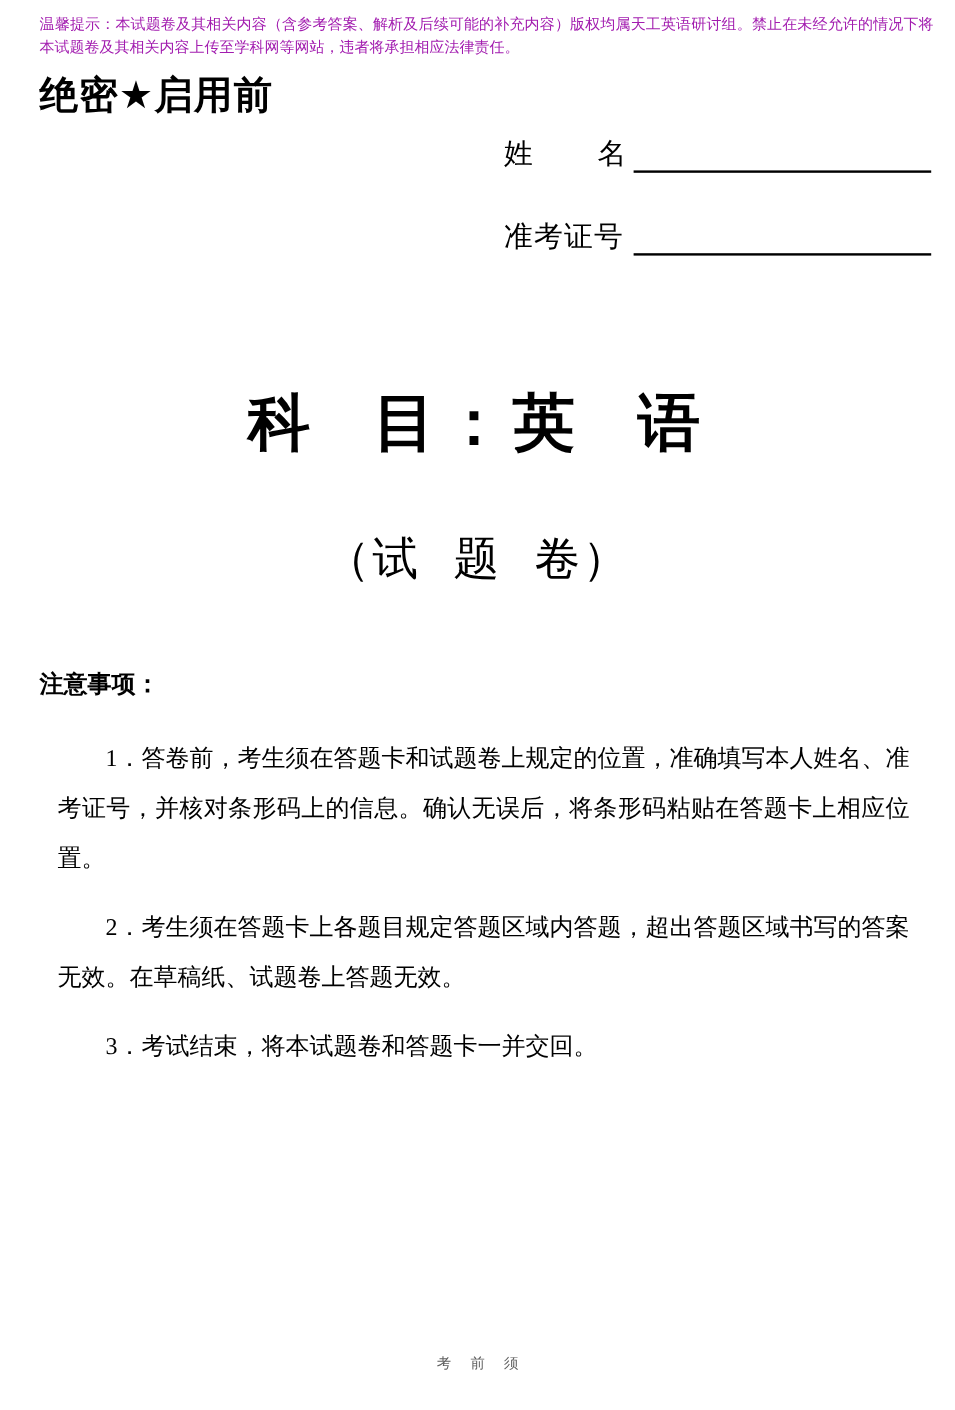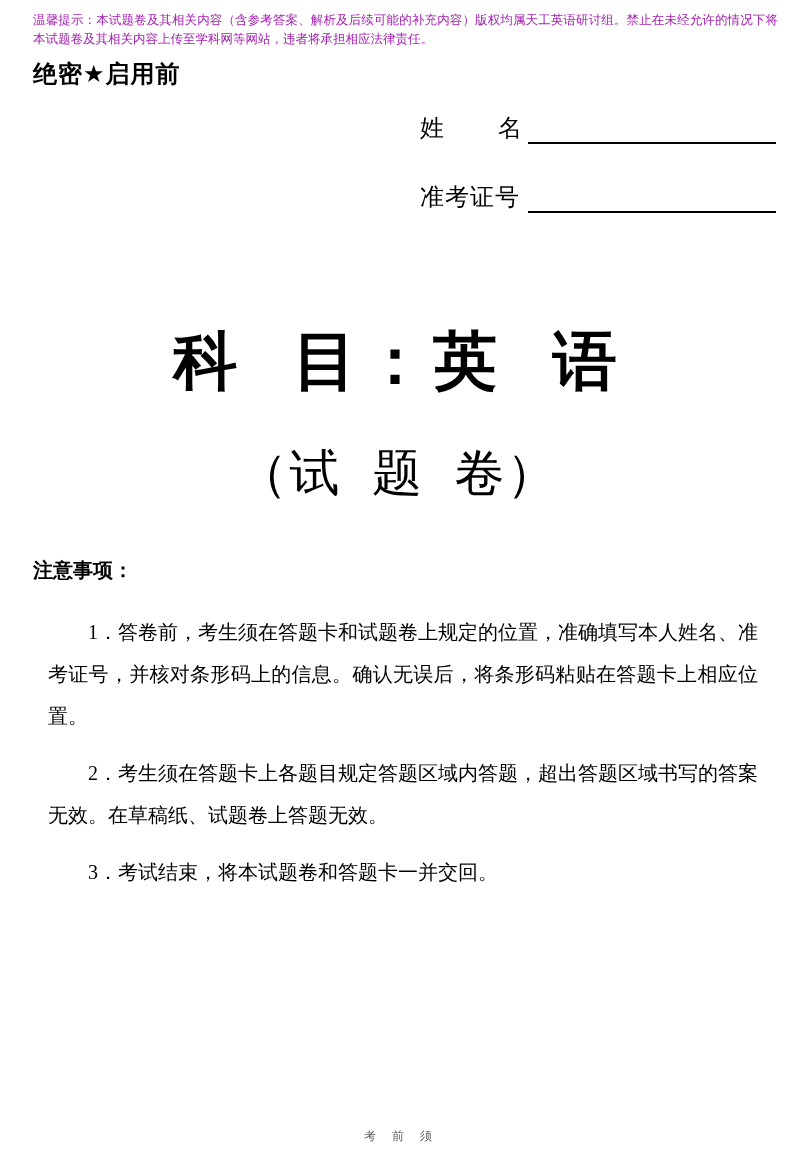--- a/index.html
+++ b/index.html
@@ -18,21 +18,21 @@
     left: 33px; top: 11px; width: 745px;
     font-size: 12.5px; line-height: 19px;
     color: #a21caf;
     text-align: justify;
     font-family: "Liberation Serif", "DejaVu Serif", serif;
   }
 
   
   .secrecy {
     left: 33px; top: 58px;
-    font-size: 24px; font-weight: bold;
+    font-size: 32px; font-weight: bold;
     font-family: "Liberation Sans", "DejaVu Sans", sans-serif;
     letter-spacing: 1px;
   }
 
   
   .field-row {
     left: 420px; width: 356px;
     display: flex; align-items: flex-end;
     font-size: 24px;
   }
@@ -47,31 +47,31 @@
     border-bottom: 2px solid #000;
     margin-left: 6px;
   }
   .row-name { top: 112px; }
   .row-admission { top: 181px; text-align: center; }
 
   
   .subject-title {
     left: 0; right: 0; top: 318px;
     text-align: center;
-    font-size: 64px; font-weight: bold;
+    font-size: 52px; font-weight: bold;
     font-family: "Liberation Sans", "DejaVu Sans", sans-serif;
     letter-spacing: 6px; word-spacing: 26px;
     white-space: nowrap;
   }
 
   
   .paper-type {
     left: 0; right: 0; top: 440px;
     text-align: center;
-    font-size: 50px; font-weight: normal;
+    font-size: 38px; font-weight: normal;
     letter-spacing: 2px; word-spacing: 16px;
     white-space: nowrap;
   }
 
   
   .notices-heading {
     left: 33px; top: 557px;
     font-size: 20px; font-weight: bold;
     font-family: "Liberation Sans", "DejaVu Sans", sans-serif;
   }

